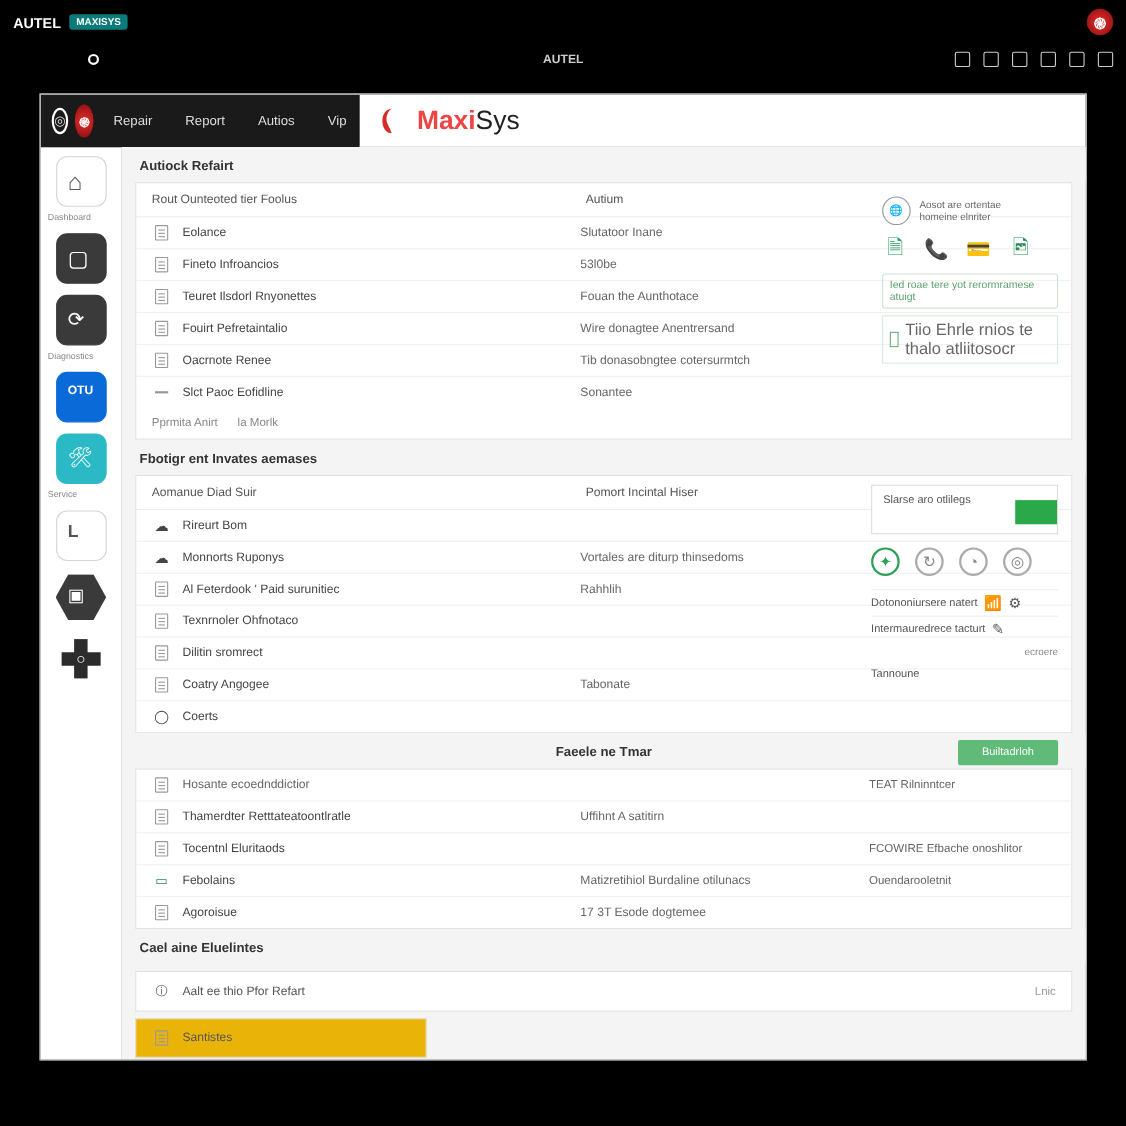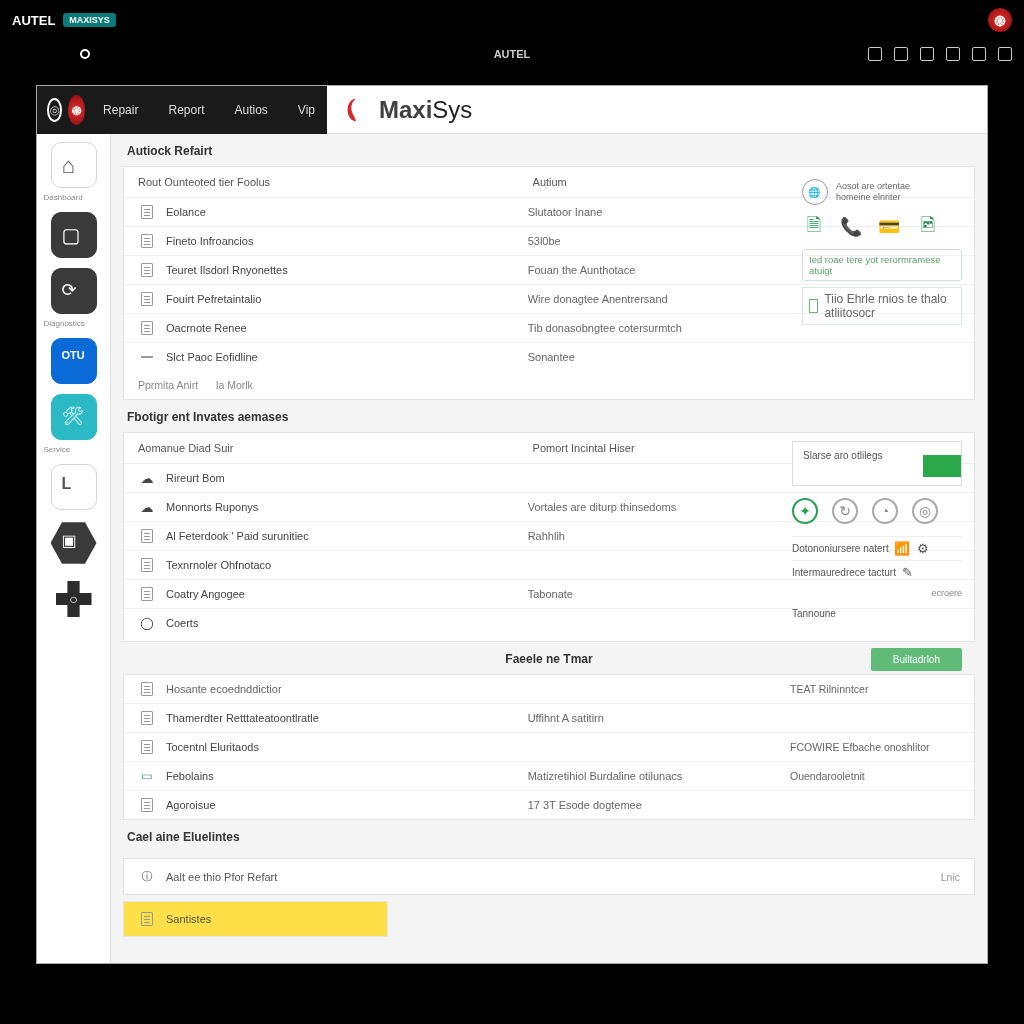--- a/index.html
+++ b/index.html
@@ -25,21 +25,21 @@
   .menubar .mb-left { display:flex; align-items:center; gap:6px; padding-left:10px; width:290px;}
   .mb-icon-circle { width:24px; height:24px; border:2px solid #fff; border-radius:50%; display:flex;align-items:center;justify-content:center;}
   .mb-icon-circle::before{content:"◎"; font-size:12px;}
   .mb-logo { width:30px; height:30px; background:radial-gradient(circle,#e62e2e 0%,#8a0d0d 100%); border-radius:50%; display:flex;align-items:center;justify-content:center; color:#fff; font-weight:bold;}
   .mb-item { padding:0 12px; cursor:pointer; }
 
   .brandbar { flex:1; height:48px; background:#fff; display:flex; align-items:center; padding-left:14px; border-bottom:1px solid #ddd;}
   .brand-mark { width:30px; height:30px; background:#fff; display:flex; align-items:center; justify-content:center; margin-right:8px;}
   .brand-mark svg { width:28px; height:28px;}
   .brand-text { font-size:24px; font-weight:400; color:#222;}
-  .brand-text strong { font-weight:700; color:#404040;}
+  .brand-text strong { font-weight:700; color:#ef4444;}
 
   .app-body { flex:1; display:flex; overflow:hidden;}
 
   
   .sidebar { width:74px; background:#fff; border-right:1px solid #e2e2e2; display:flex; flex-direction:column; align-items:center; padding-top:8px; gap:10px;}
   .side-btn { width:46px; height:46px; border-radius:10px; border:1px solid #d5d5d5; background:#fff; display:flex; flex-direction:column; align-items:center; justify-content:center; cursor:pointer; position:relative;}
   .side-btn.dark { background:#3a3a3a; border-color:#3a3a3a;}
   .side-btn.blue { background:#0a6ad8; border-color:#0a6ad8;}
   .side-btn.teal { background:#2bb9c6; border-color:#2bb9c6;}
   .side-btn svg, .side-btn .glyph { color:#555; width:24px; height:24px;}
@@ -68,21 +68,21 @@
   .card-footer span{cursor:pointer;}
 
   
   .aside { position:absolute; right:12px; top:12px; width:160px; font-size:10px; color:#666;}
   .aside .aside-row { display:flex; align-items:center; gap:8px; margin-bottom:10px;}
   .aside .big-ico { width:26px; height:26px; border:1.5px solid #999; border-radius:50%; display:flex;align-items:center;justify-content:center;}
   .aside .icon-strip { display:flex; gap:14px; margin:6px 0 10px;}
   .aside .icon-strip span{ width:24px; height:24px; display:flex;align-items:center;justify-content:center; font-size:18px;}
   .aside .mini-ico { color:#1a9c5a; }
   .aside .link1 { color:#5aa06c; border:1px solid #cfe3d4; padding:4px 6px; border-radius:3px; display:inline-block; margin-bottom:6px; font-size:9.5px;}
-  .aside .link2 { border:1px solid #d8e8dd; padding:4px 6px; display:flex; gap:6px; align-items:center; font-size:12px;}
+  .aside .link2 { border:1px solid #d8e8dd; padding:4px 6px; display:flex; gap:6px; align-items:center; font-size:15px;}
   .aside .link2 .sq{ width:12px;height:14px;border:1.5px solid #6aaf7e;}
 
   .card2-aside { position:absolute; right:12px; top:8px; width:170px; font-size:10px; color:#555;}
   .c2a-band { background:#fff; border:1px solid #ddd; padding:8px 10px; margin-bottom:6px;}
   .c2a-green { background:#2aa84a; height:22px; margin:-6px -10px 0 120px;}
   .c2a-icons { display:flex; gap:14px; margin:12px 0;}
   .c2a-icons span{ width:26px;height:26px;border:2px solid #aaa;border-radius:50%;display:flex;align-items:center;justify-content:center;font-size:14px;color:#888;}
   .c2a-icons span:first-child{border-color:#2aa055;color:#2aa055;}
   .c2a-line { display:flex; align-items:center; gap:6px; padding:4px 0; border-top:1px solid #eee;}
   .c2a-line .sm{font-size:13px;}
@@ -95,21 +95,21 @@
   .green-btn { position:absolute; right:12px; top:-4px; transform:translateY(-100%); background:#5fbb77; color:#fff; font-size:10px; padding:6px 22px; border-radius:2px; cursor:pointer;}
 
   
   .bottom-card { background:#fff; border:1px solid #e0e0e0; margin:6px 12px 0; }
   .bc-row { display:flex; align-items:center; padding:10px 14px; border-bottom:1px solid #eee; font-size:11px; color:#555;}
   .bc-row:last-child{border-bottom:none;}
   .bc-row .ico{width:18px;margin-right:10px;display:flex;align-items:center;justify-content:center;}
   .bc-row .lbl{flex:1;}
   .bc-row .val{color:#999;font-size:10.5px;}
   .sub-list { margin:6px 12px 0; width:265px;}
-  .sub-list .bc-row{background:#fde047;border:1px solid #e5e5e5;margin-bottom:4px;justify-content:space-between;}
+  .sub-list .bc-row{background:#eab308;border:1px solid #e5e5e5;margin-bottom:4px;justify-content:space-between;}
 
   
   .doc-rect{width:12px;height:14px;border:1.3px solid #999;border-radius:1px;position:relative;}
   .doc-rect::before{content:"";position:absolute;left:2px;right:2px;top:3px;height:1px;background:#999;box-shadow:0 3px 0 #999,0 6px 0 #999;}
 </style>
 </head>
 <body>
 
 <div class="os-topbar">
   <span>AUTEL</span>
@@ -299,20 +299,27 @@
               <span class="ico">
                 <span class="doc-rect"></span>
               </span>
               <span class="c1">Texnrnoler Ohfnotaco</span>
               <span class="c2"></span>
             </div>
             <div class="row">
               <span class="ico">
                 <span class="doc-rect"></span>
               </span>
+              <span class="c1">Dilitin sromrect</span>
+              <span class="c2"></span>
+            </div>
+            <div class="row">
+              <span class="ico">
+                <span class="doc-rect"></span>
+              </span>
               <span class="c1">Coatry Angogee</span>
               <span class="c2">Tabonate</span>
             </div>
             <div class="row">
               <span class="ico">
                 <span style="font-size:12px;">◯</span>
               </span>
               <span class="c1">Coerts</span>
               <span class="c2"></span>
             </div>

